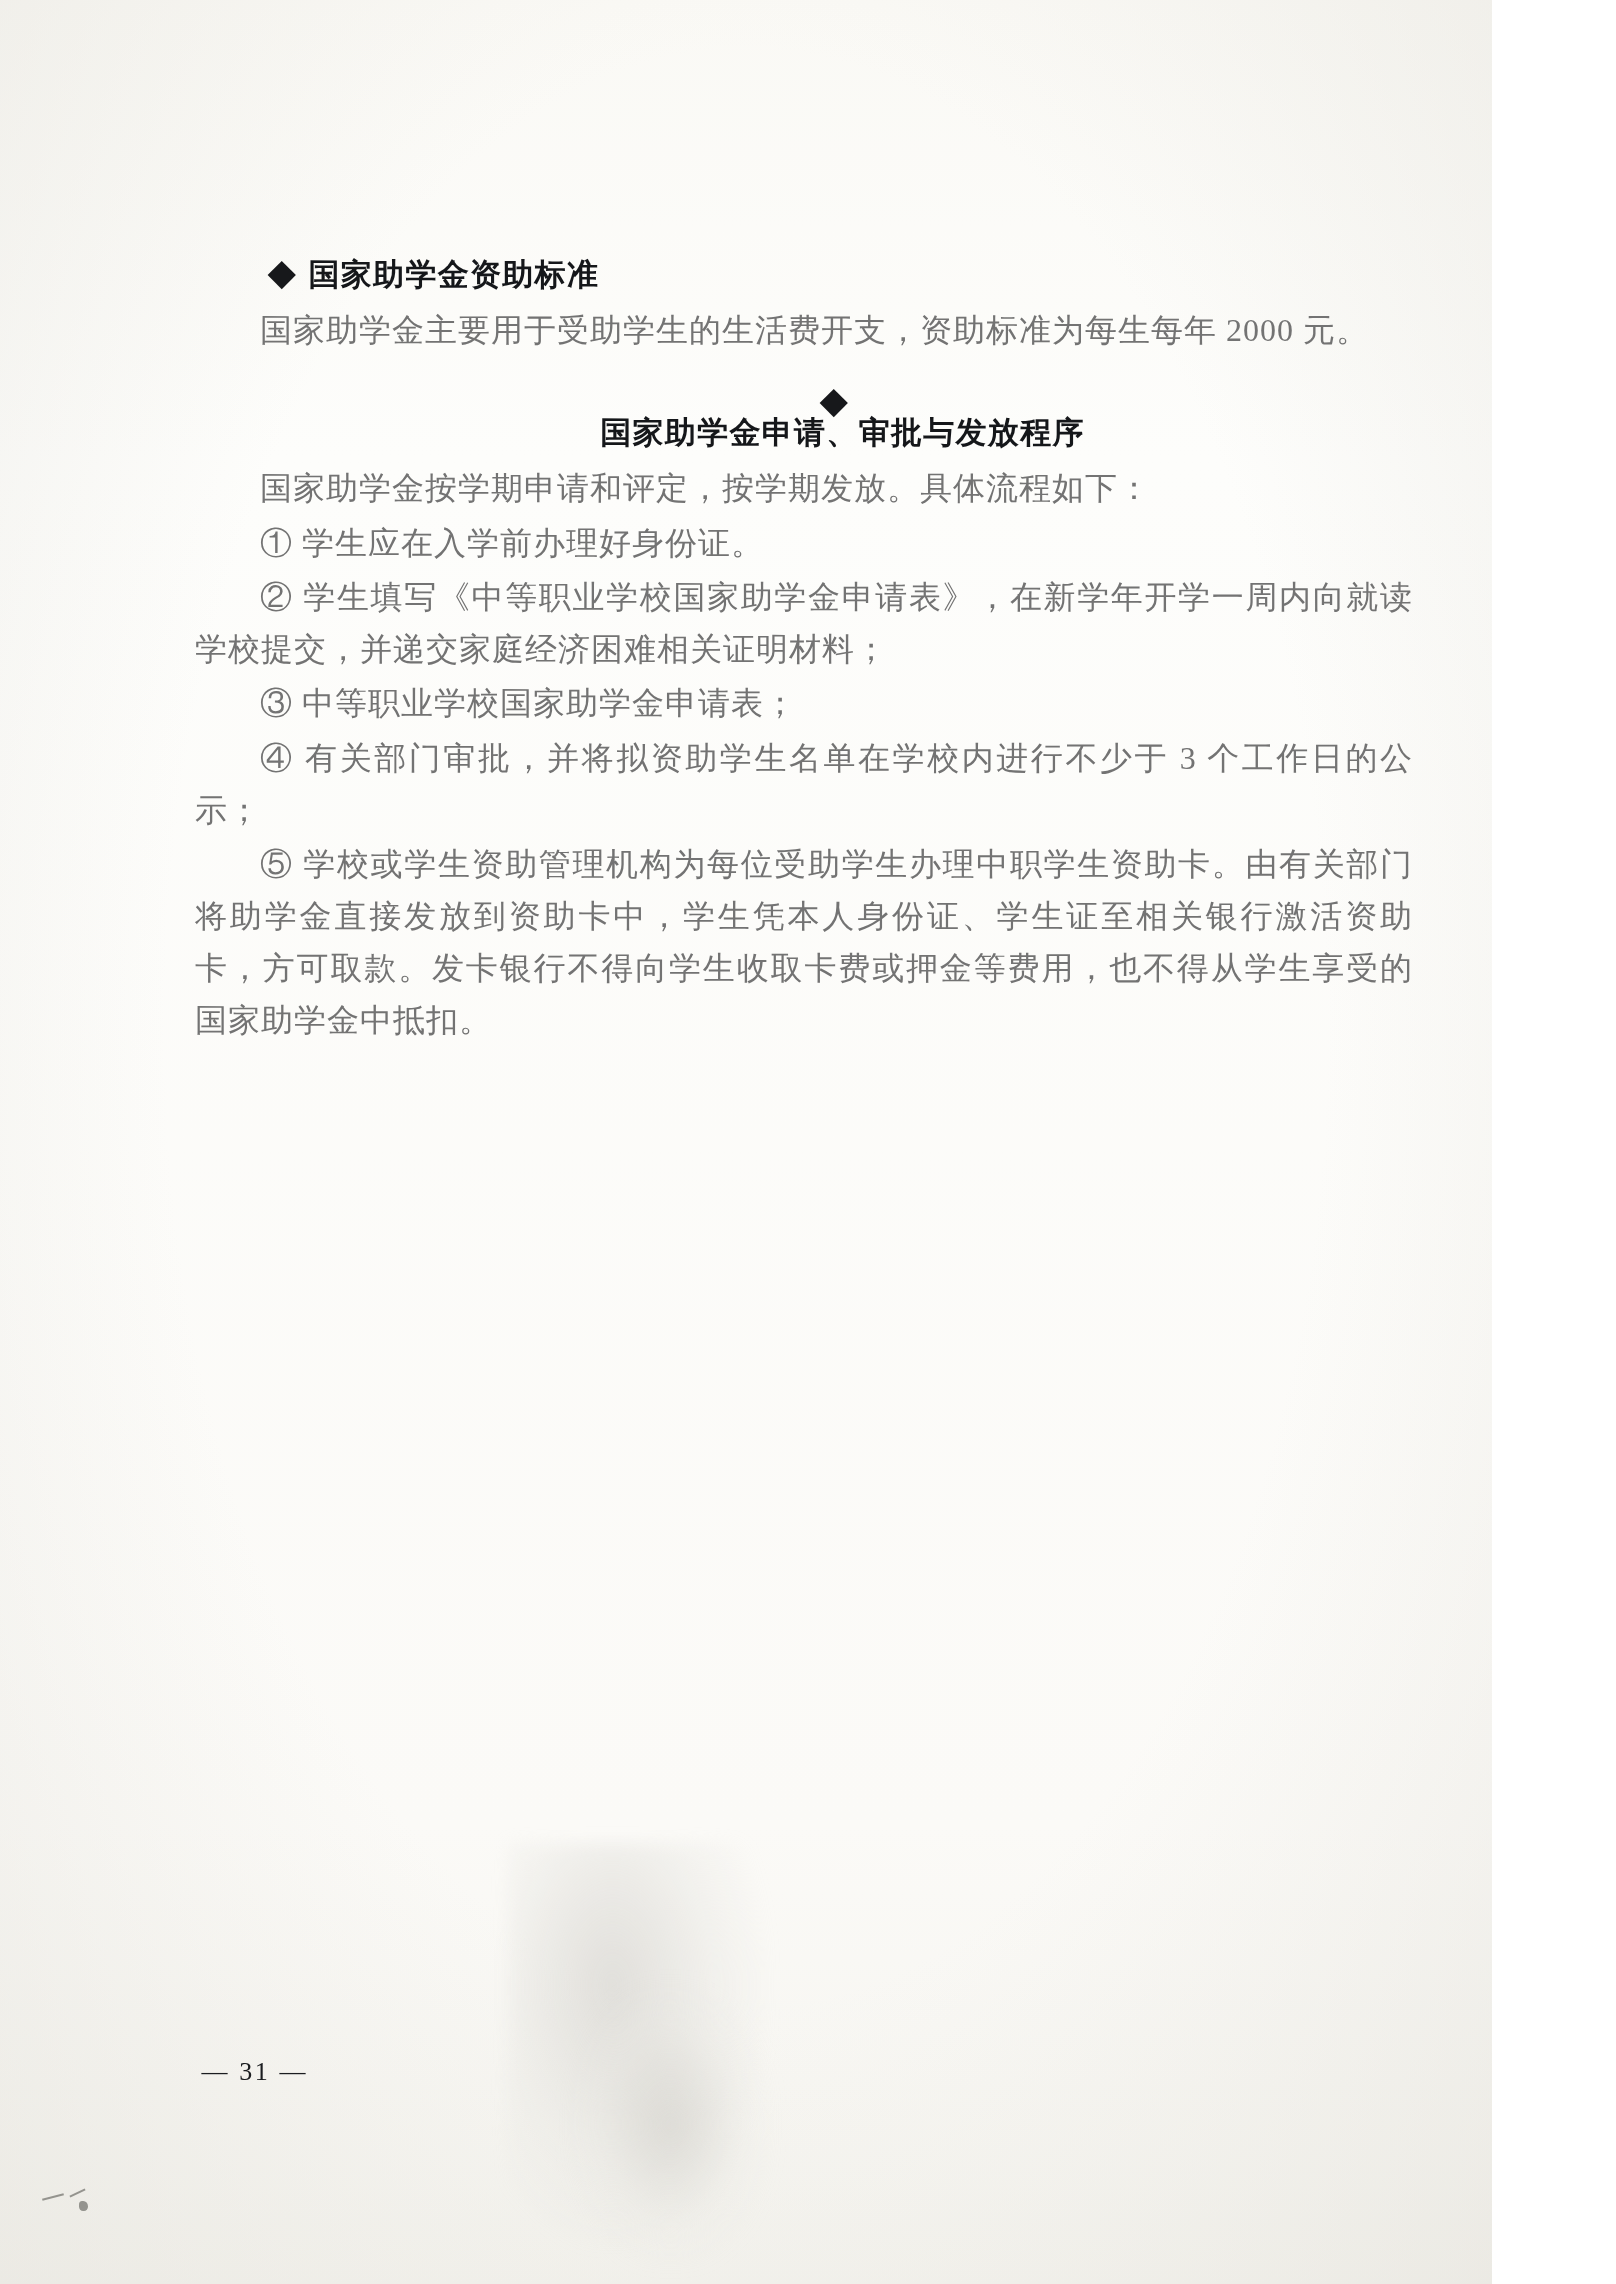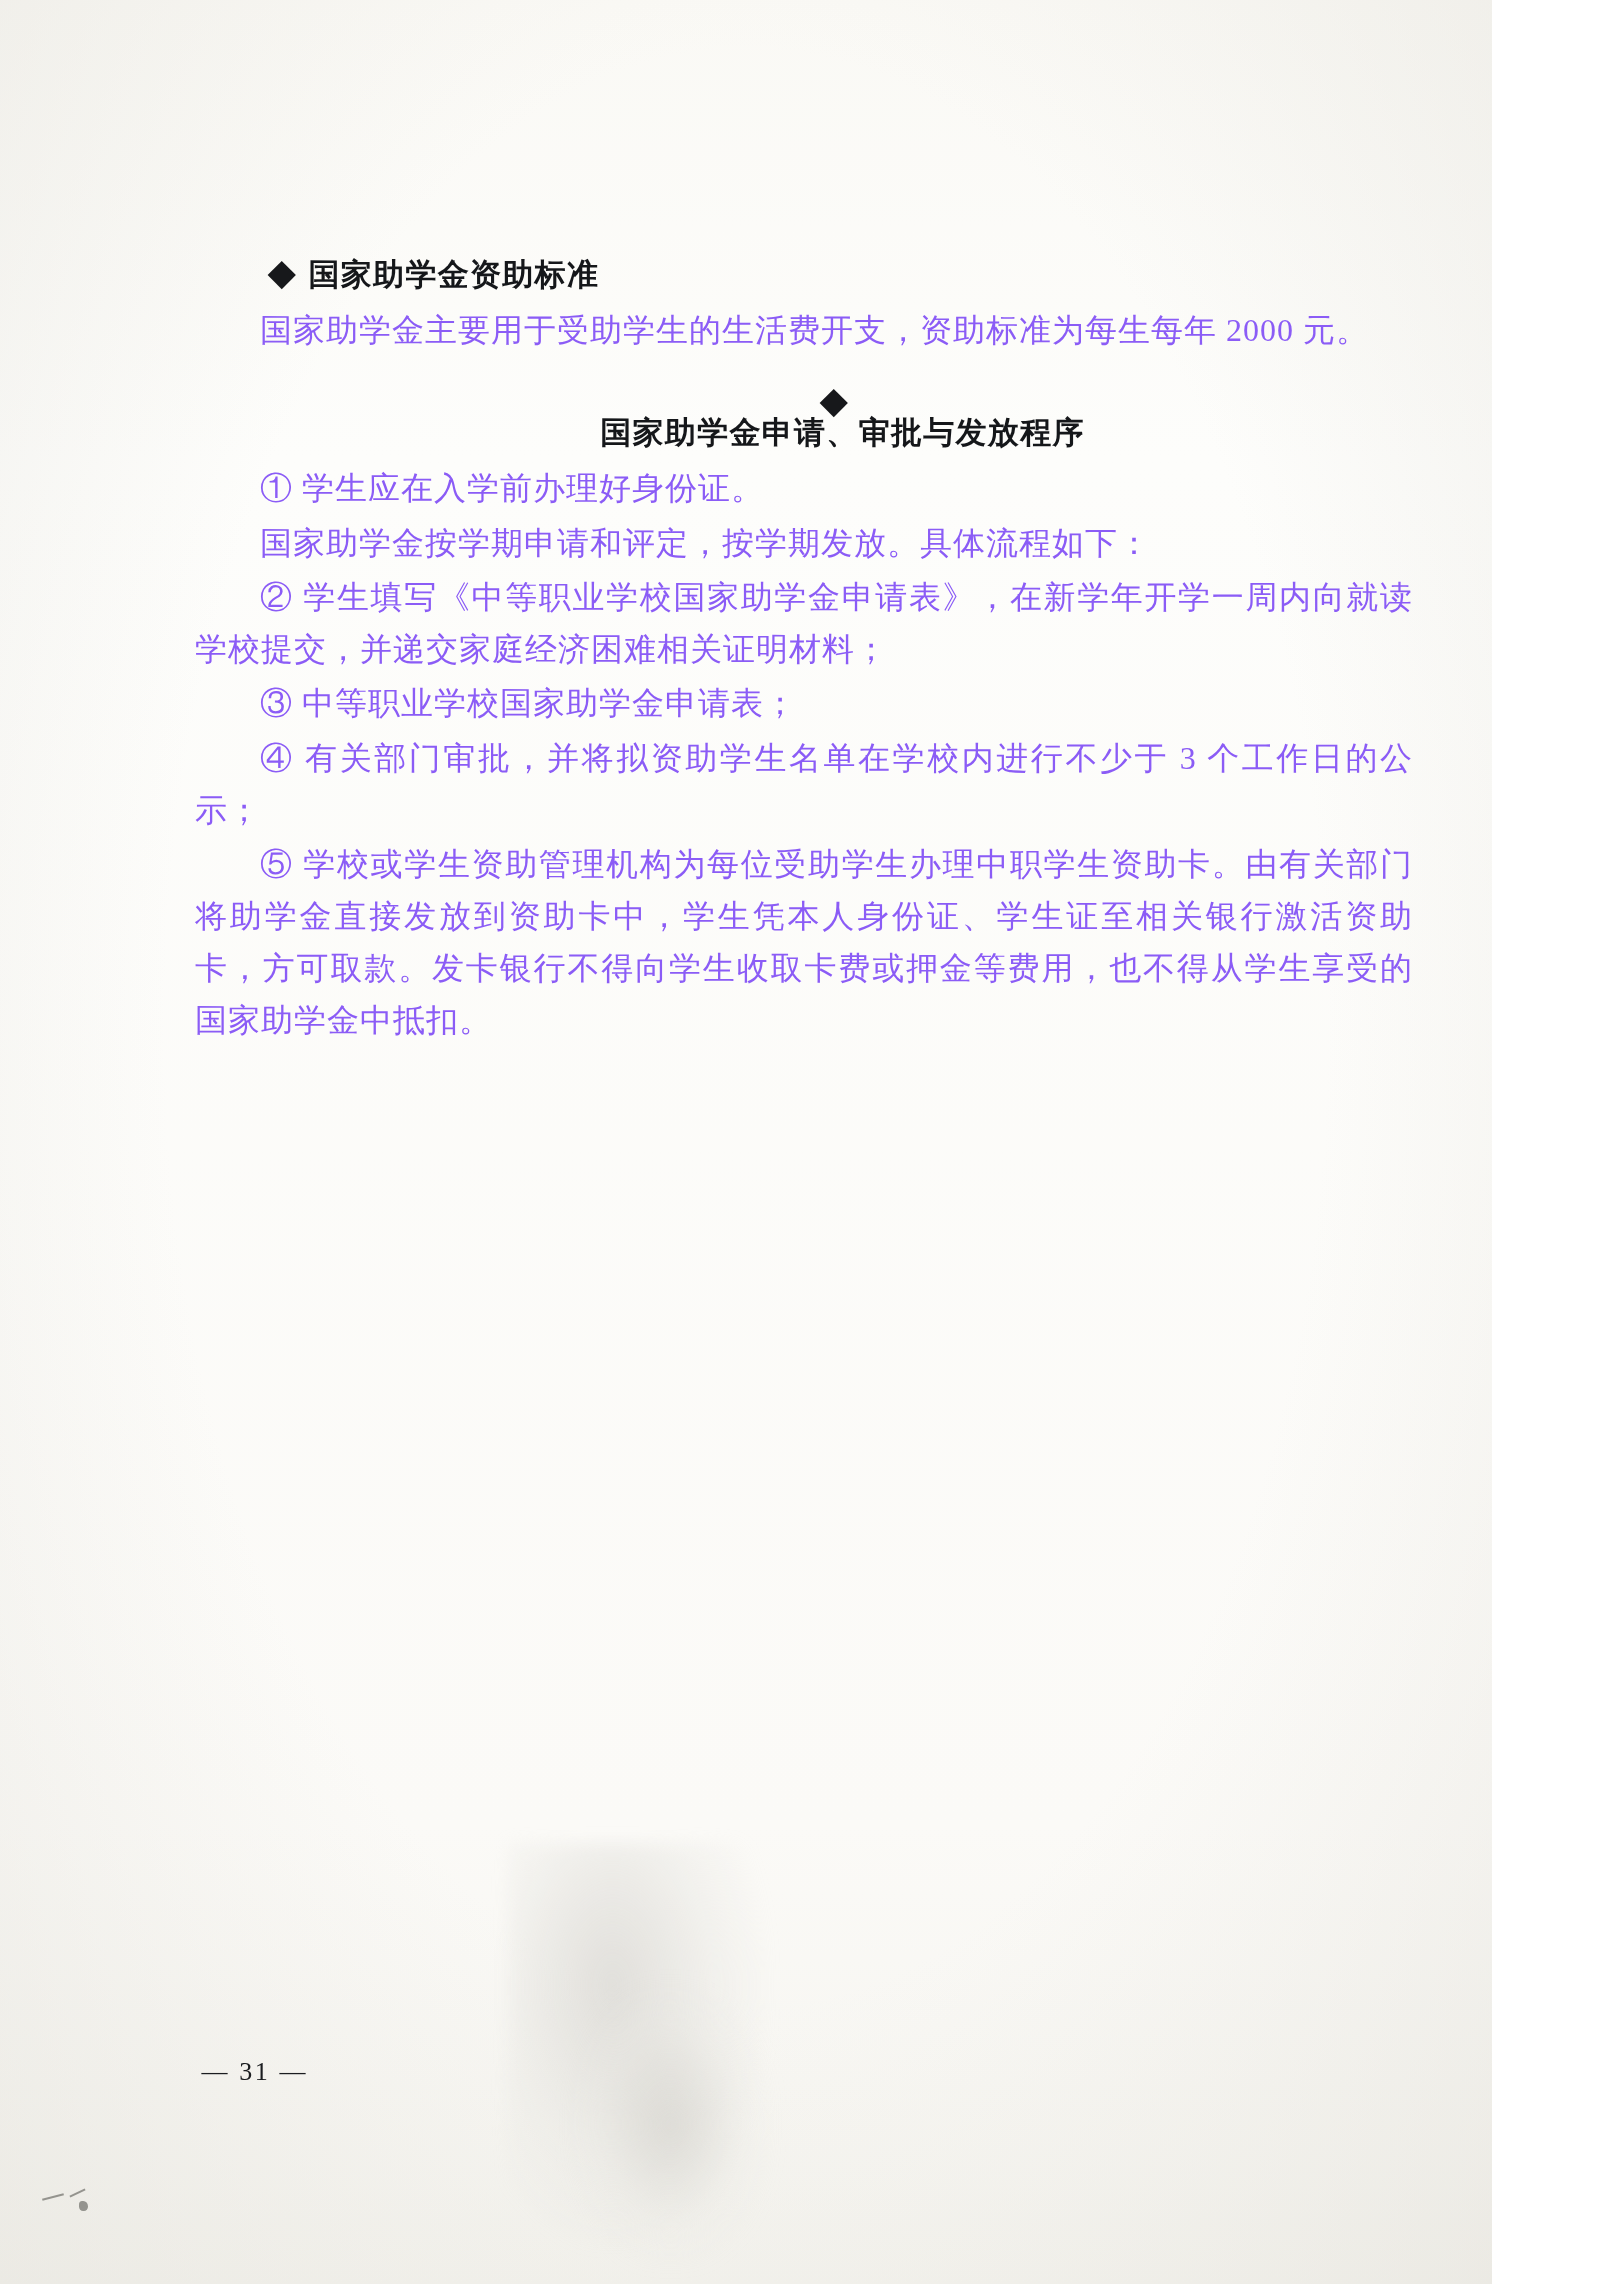--- a/index.html
+++ b/index.html
@@ -72,21 +72,21 @@
     margin-right: 17px;
     flex: none;
   }
   .heading-2 {
     margin-top: 36px;
     flex-direction: column;
   }
   .para {
     font-size: 32px;
     line-height: 1.62;
-    color: #8b5cf6;
+    color: #737373;
     text-align: justify;
     text-justify: inter-ideograph;
     margin: 0 0 2.6px 0;
     letter-spacing: 1px;
     text-indent: 65px;
   }
   .footer {
     position: absolute;
     left: 195px;
     top: 2057px;
@@ -130,22 +130,22 @@
       <span>国家助学金资助标准</span>
     </div>
 
     <p class="para">国家助学金主要用于受助学生的生活费开支，资助标准为每生每年 2000 元。</p>
 
     <div class="heading heading-2">
       <span class="diamond"></span>
       <span>国家助学金申请、审批与发放程序</span>
     </div>
 
+    <p class="para">国家助学金按学期申请和评定，按学期发放。具体流程如下：</p>
     <p class="para">① 学生应在入学前办理好身份证。</p>
-    <p class="para">国家助学金按学期申请和评定，按学期发放。具体流程如下：</p>
     <p class="para">② 学生填写《中等职业学校国家助学金申请表》，在新学年开学一周内向就读学校提交，并递交家庭经济困难相关证明材料；</p>
     <p class="para">③ 中等职业学校国家助学金申请表；</p>
     <p class="para">④ 有关部门审批，并将拟资助学生名单在学校内进行不少于 3 个工作日的公示；</p>
     <p class="para">⑤ 学校或学生资助管理机构为每位受助学生办理中职学生资助卡。由有关部门将助学金直接发放到资助卡中，学生凭本人身份证、学生证至相关银行激活资助卡，方可取款。发卡银行不得向学生收取卡费或押金等费用，也不得从学生享受的国家助学金中抵扣。</p>
 
   </div>
 
   <div class="footer">— 31 —</div>
 
   <div class="mark">

